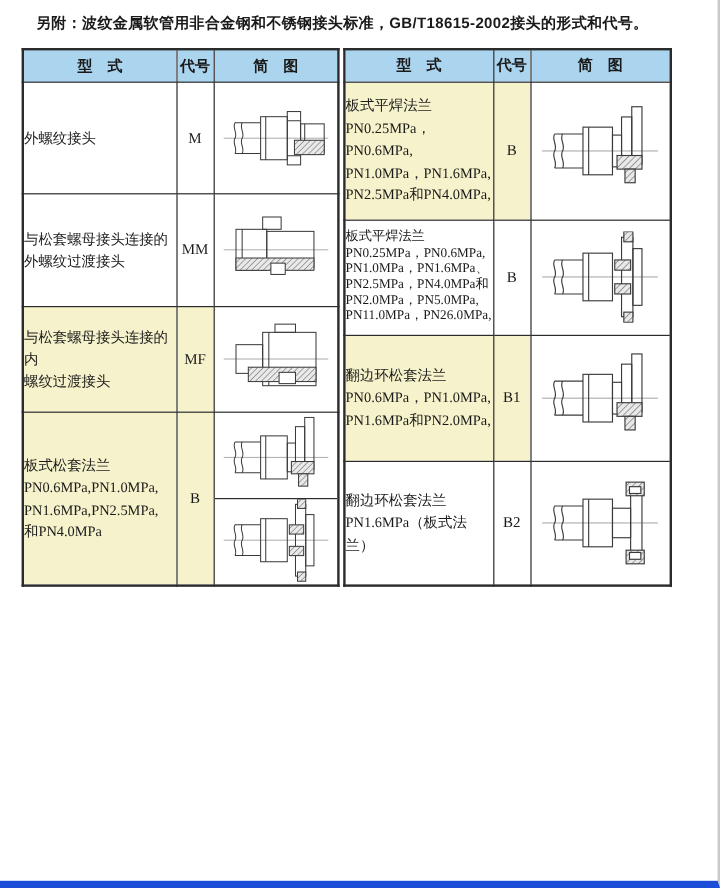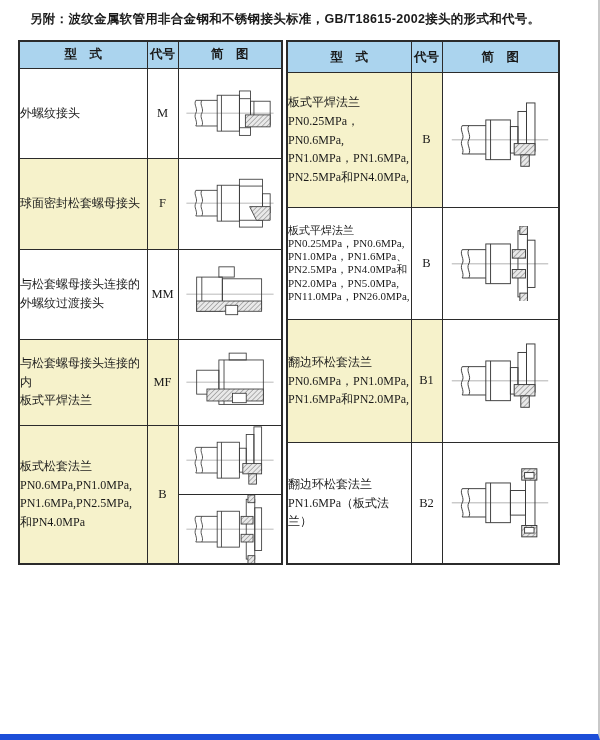--- a/index.html
+++ b/index.html
@@ -155,46 +155,35 @@
         <td class="type">外螺纹接头</td>
         <td class="code">M</td>
         <td class="diag">
               <div class="dwrap">
                 <svg viewBox="0 0 110 80">
                   <use href="#fit-m"></use>
                 </svg>
               </div>
             </td>
       </tr>
-      <tr style="height:91px;">
-        <td class="type hl">球面密封松套螺母接头</td>
-        <td class="code hl">F</td>
-        <td class="diag">
-              <div class="dwrap">
-                <svg viewBox="0 0 110 80">
-                  <use href="#fit-f"></use>
-                </svg>
-              </div>
-            </td>
-      </tr>
       <tr style="height:90px;margin-top:48px;">
         <td class="type">与松套螺母接头连接的
 外螺纹过渡接头</td>
         <td class="code">MM</td>
         <td class="diag">
               <div class="dwrap">
                 <svg viewBox="0 0 110 80">
                   <use href="#fit-mm"></use>
                 </svg>
               </div>
             </td>
       </tr>
       <tr style="height:86px;">
         <td class="type hl">与松套螺母接头连接的内
-板式平焊法兰</td>
+螺纹过渡接头</td>
         <td class="code hl">MF</td>
         <td class="diag">
               <div class="dwrap">
                 <svg viewBox="0 0 110 80">
                   <use href="#fit-mf"></use>
                 </svg>
               </div>
             </td>
       </tr>
       <tr style="height:132px;">

